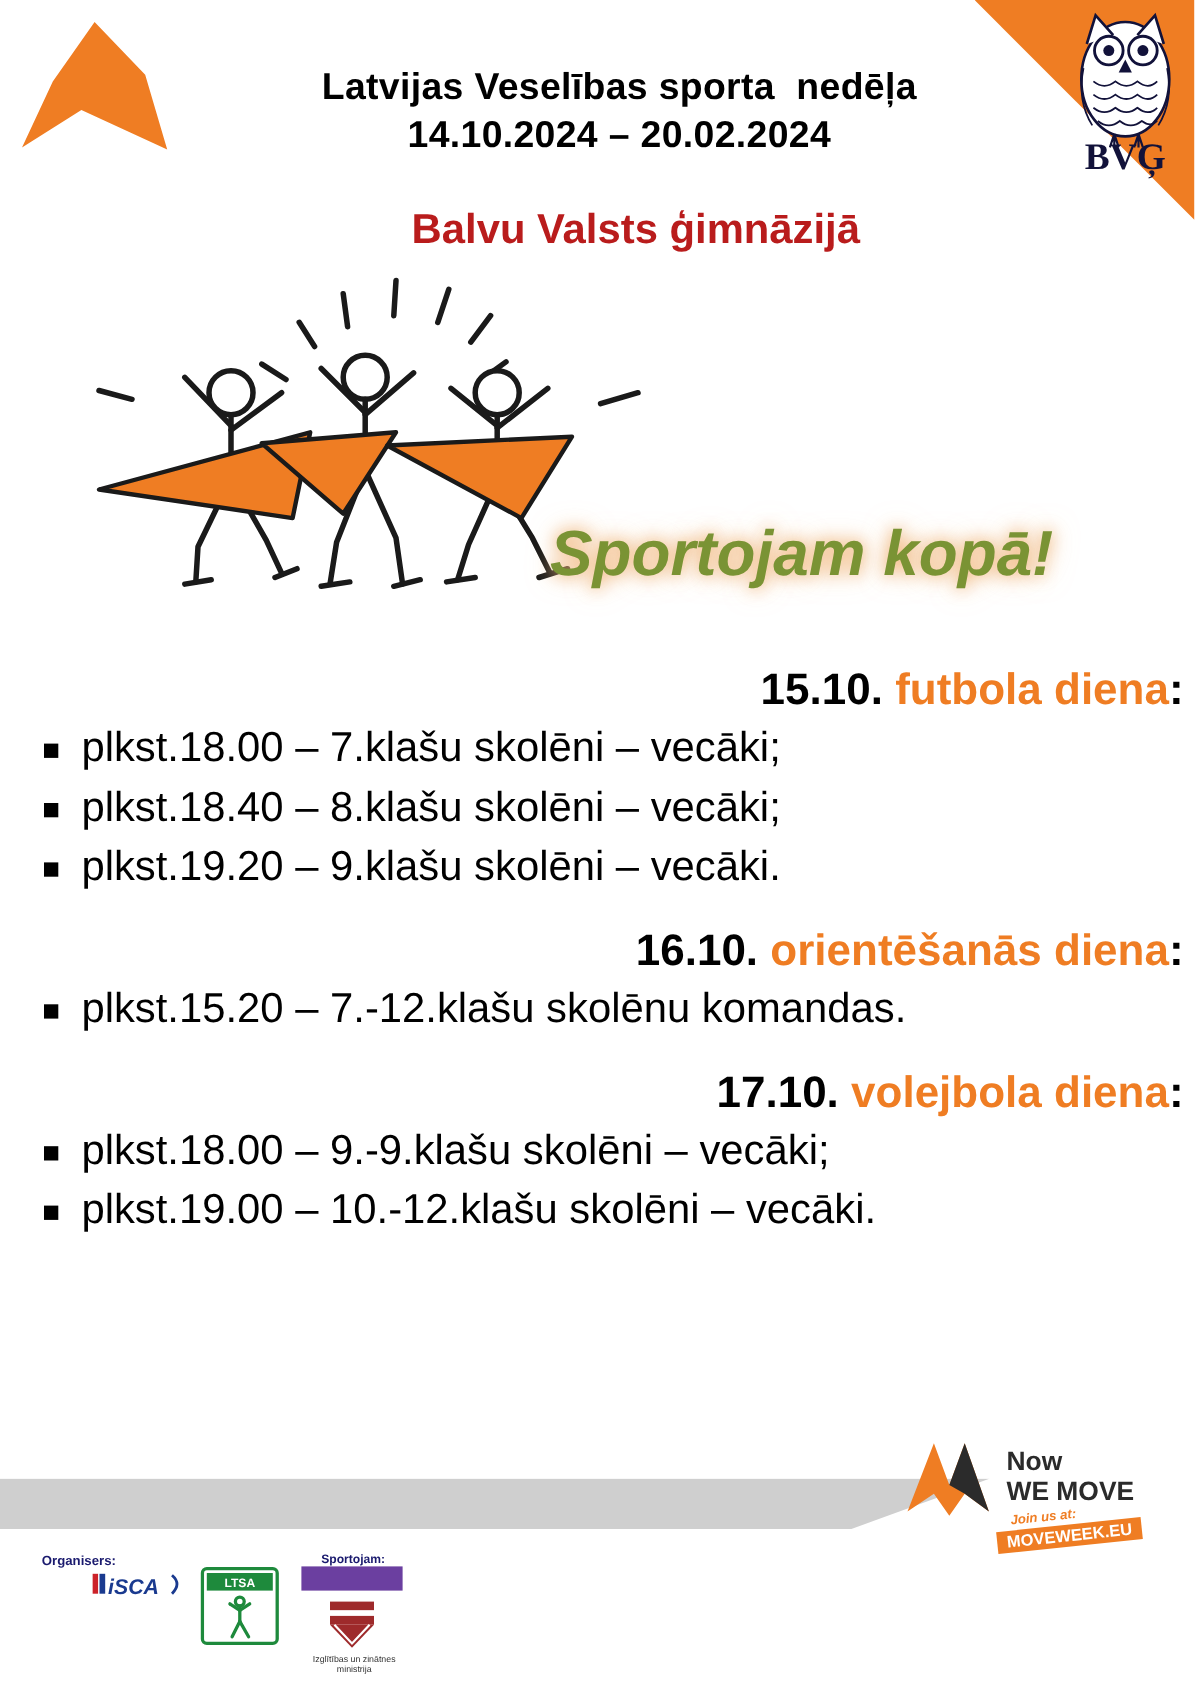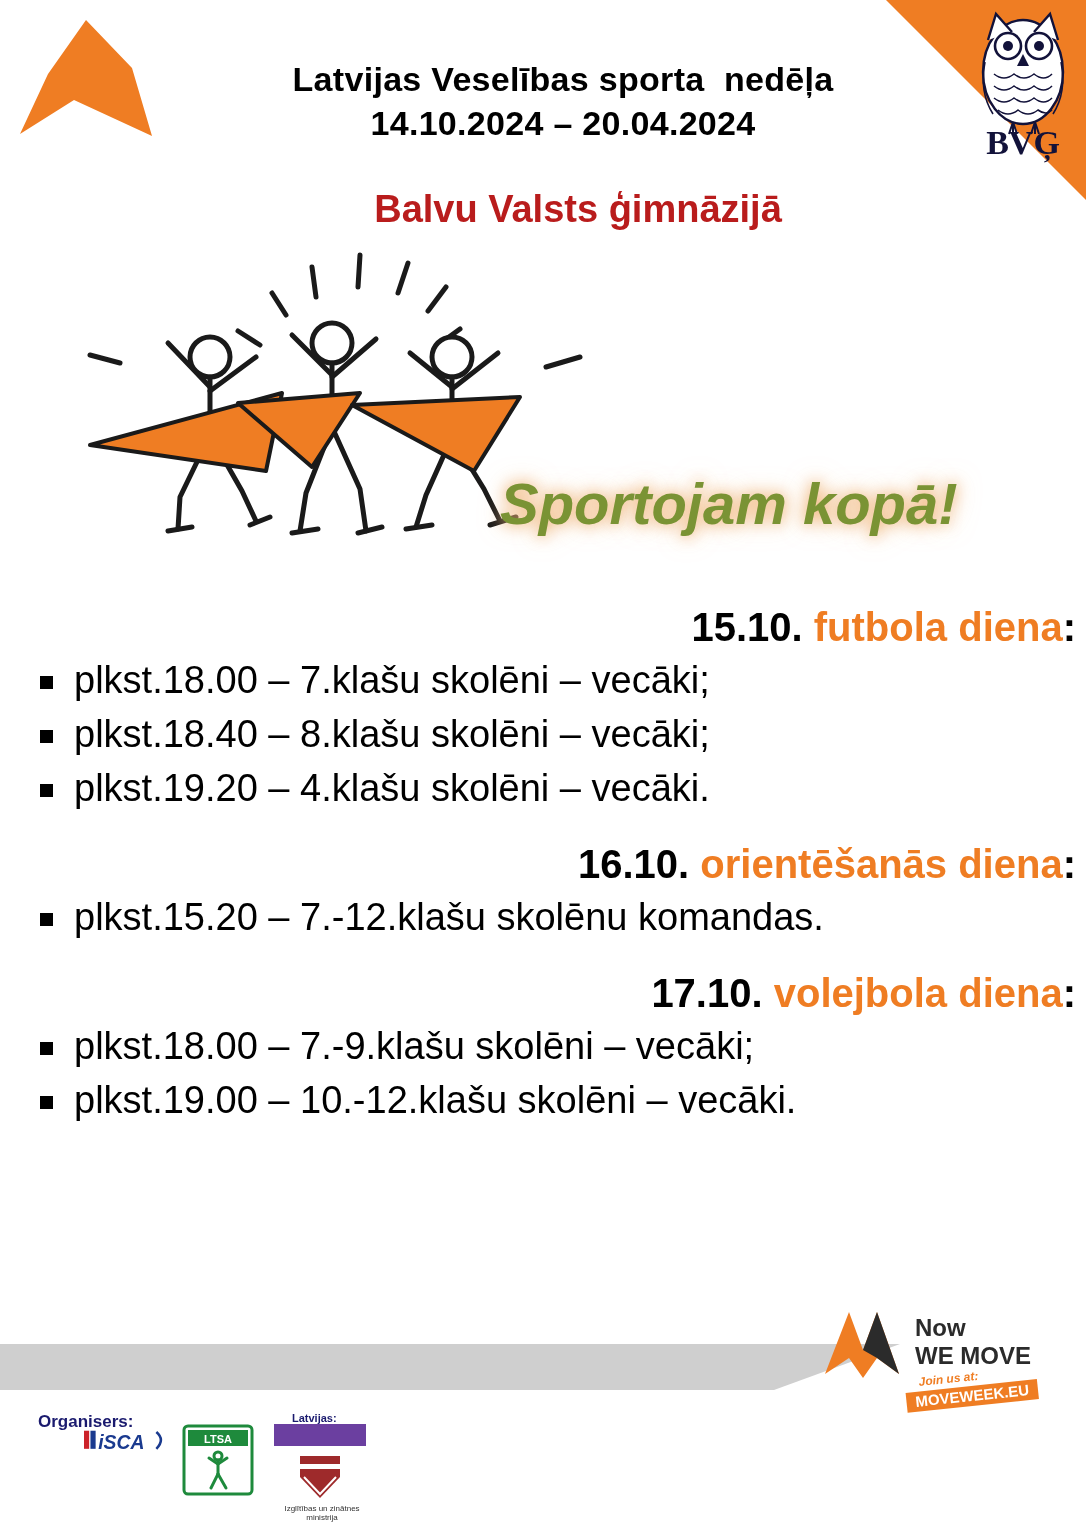--- a/index.html
+++ b/index.html
@@ -145,21 +145,21 @@
 
   
   .partners {
     position: absolute;
     left: 30px; bottom: 18px;
     width: 520px; height: 110px;
   }
   .org-label {
     position: absolute;
     left: 8px; top: 4px;
-    font-size: 17px;
+    font-size: 12px;
     color: #1a1a6e;
     font-weight: bold;
   }
   .part-label {
     position: absolute;
     left: 262px; top: 4px;
     font-size: 11px;
     color: #1a1a6e;
     font-weight: bold;
   }
@@ -226,21 +226,21 @@
 </div>
 
 <div class="kite-top">
   <svg viewBox="0 0 145 135">
     <path d="M72 4 L118 52 L138 120 L60 84 L6 118 L34 58 Z" fill="#ef7d23"></path>
   </svg>
 </div>
 
 <div class="title-block">
   <div class="title-line">Latvijas Veselības sporta  nedēļa</div>
-  <div class="title-line">14.10.2024 – 20.04.2024</div>
+  <div class="title-line">14.10.2024 – 20.02.2024</div>
 </div>
 <div class="subtitle">Balvu Valsts ģimnāzijā</div>
 
 <div class="illustration">
   <svg viewBox="0 0 560 330">
     <g stroke="#1a1a1a" stroke-width="5" fill="none" stroke-linecap="round" stroke-linejoin="round">
 
       <path d="M300 10 L298 42"></path>
       <path d="M348 18 L338 48"></path>
       <path d="M252 22 L256 52"></path>
@@ -290,35 +290,35 @@
 
 <div class="slogan">Sportojam kopā!</div>
 
 <div class="schedule">
 
   <div class="day-block">
     <div class="day-head"><span class="date">15.10. </span><span class="name">futbola diena</span><span class="colon">:</span></div>
     <ul class="items">
       <li>plkst.18.00 – 7.klašu skolēni – vecāki;</li>
       <li>plkst.18.40 – 8.klašu skolēni – vecāki;</li>
-      <li>plkst.19.20 – 4.klašu skolēni – vecāki.</li>
+      <li>plkst.19.20 – 9.klašu skolēni – vecāki.</li>
     </ul>
   </div>
 
   <div class="day-block">
     <div class="day-head"><span class="date">16.10. </span><span class="name">orientēšanās diena</span><span class="colon">:</span></div>
     <ul class="items">
       <li>plkst.15.20 – 7.-12.klašu skolēnu komandas.</li>
     </ul>
   </div>
 
   <div class="day-block">
     <div class="day-head"><span class="date">17.10. </span><span class="name">volejbola diena</span><span class="colon">:</span></div>
     <ul class="items">
-      <li>plkst.18.00 – 7.-9.klašu skolēni – vecāki;</li>
+      <li>plkst.18.00 – 9.-9.klašu skolēni – vecāki;</li>
       <li>plkst.19.00 – 10.-12.klašu skolēni – vecāki.</li>
     </ul>
   </div>
 
 </div>
 
 <div class="grey-band"></div>
 
 <div class="nwm">
   <svg viewBox="0 0 245 110">
@@ -330,21 +330,21 @@
     <text x="100" y="80" font-family="Liberation Sans, sans-serif" font-size="12" font-style="italic" font-weight="bold" fill="#ef7d23" transform="rotate(-6 100 80)">Join us at:</text>
     <g transform="rotate(-6 96 100)">
       <rect x="88" y="86" width="132" height="20" fill="#ef7d23"></rect>
       <text x="154" y="101" text-anchor="middle" font-family="Liberation Sans, sans-serif" font-size="15" font-weight="bold" fill="#ffffff">MOVEWEEK.EU</text>
     </g>
   </svg>
 </div>
 
 <div class="partners">
   <div class="org-label">Organisers:</div>
-  <div class="part-label">Latvijas:</div>
+  <div class="part-label">Sportojam:</div>
 
   <div class="isca">
     <svg viewBox="0 0 130 54">
       <rect x="0" y="8" width="8" height="28" fill="#cc2229"></rect>
       <rect x="10" y="8" width="8" height="28" fill="#1a3a8f"></rect>
       <text x="22" y="36" font-family="Liberation Sans, sans-serif" font-size="30" font-weight="bold" font-style="italic" fill="#1a3a8f">iSCA</text>
       <path d="M112 10 q14 12 0 26" stroke="#1a3a8f" stroke-width="4" fill="none"></path>
     </svg>
   </div>
 

